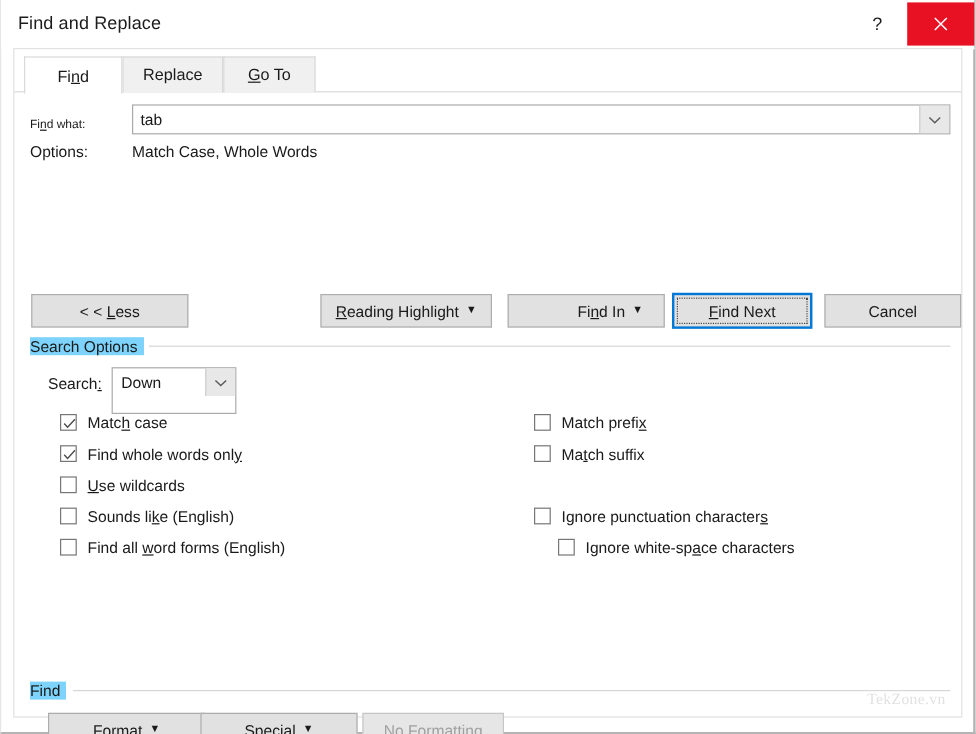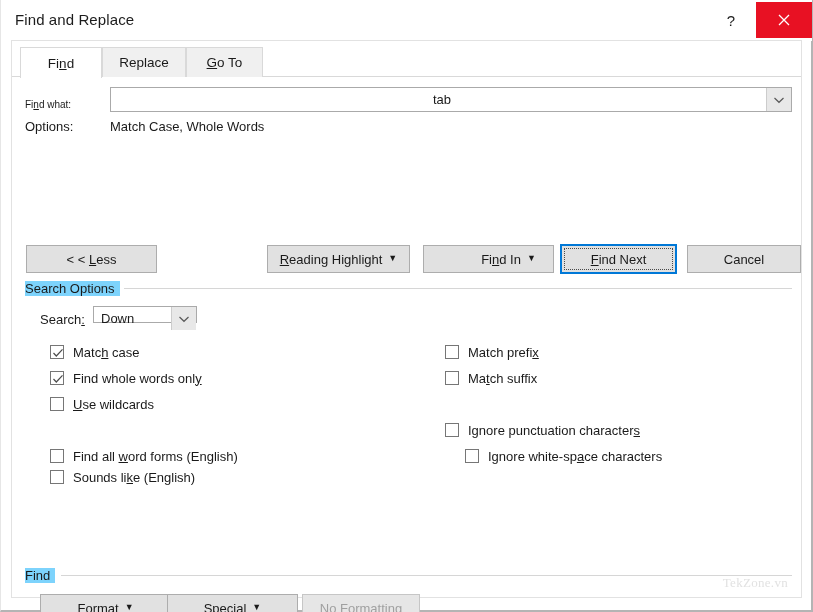--- a/index.html
+++ b/index.html
@@ -142,21 +142,20 @@
     left: 0; top: 0;
     width: 656px;
     height: 23px;
     line-height: 23px;
     padding-left: 6px;
     font-size: 13px;
     color: #1a1a1a;
     box-sizing: border-box;
     overflow: hidden;
     white-space: nowrap;
-    text-align: center;
   }
   #findwhat-dropdown {
     position: absolute;
     right: 0; top: 0;
     width: 24px;
     height: 23px;
     background: #e8e8e8;
     border-left: 1px solid #cccccc;
     display: flex;
     align-items: center;
@@ -245,21 +244,21 @@
     position: absolute;
     left: 28px;
     top: 271px;
     font-size: 13px;
   }
   #search-combo {
     position: absolute;
     left: 81px;
     top: 265px;
     width: 104px;
-    height: 17px;
+    height: 39px;
     background: #ffffff;
     border: 1px solid #aaaaaa;
     box-sizing: border-box;
     padding-left: 44px;
   }
   #search-combo-text {
     position: absolute;
     left: 7px;
     top: 0;
     height: 23px;
@@ -421,21 +420,21 @@
           </svg>
         </span>
       <span><span>Find whole words onl</span><span class="u">y</span><span></span></span>
     </div>
 
     <div class="cb-row" style="left:38px; top:354px;">
       <span class="cb-box"></span>
       <span><span></span><span class="u">U</span><span>se wildcards</span></span>
     </div>
 
-    <div class="cb-row" style="left:38px; top:380px;margin-top:47px;">
+    <div class="cb-row" style="left:38px; top:380px;">
       <span class="cb-box"></span>
       <span><span>Sounds li</span><span class="u">k</span><span>e (English)</span></span>
     </div>
 
     <div class="cb-row" style="left:38px; top:406px;">
       <span class="cb-box"></span>
       <span><span>Find all </span><span class="u">w</span><span>ord forms (English)</span></span>
     </div>
 
     <div class="cb-row" style="left:433px; top:302px;">

